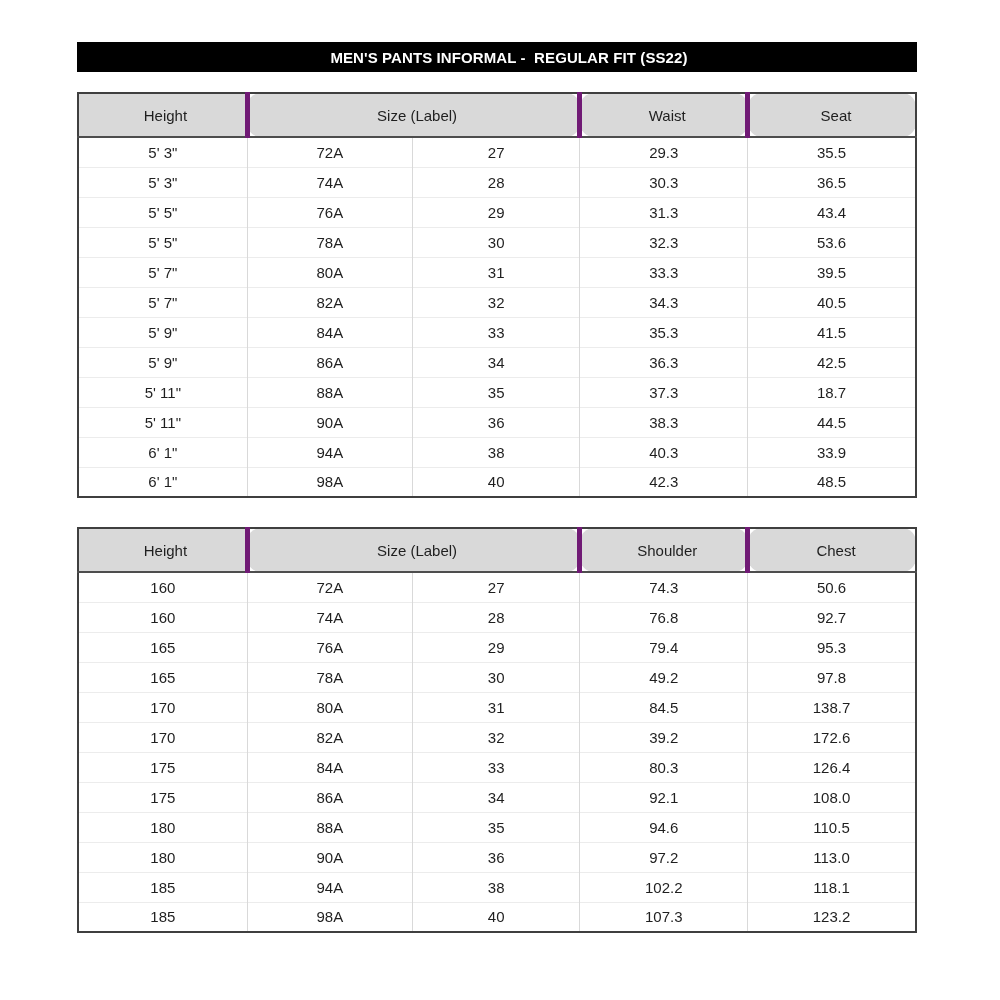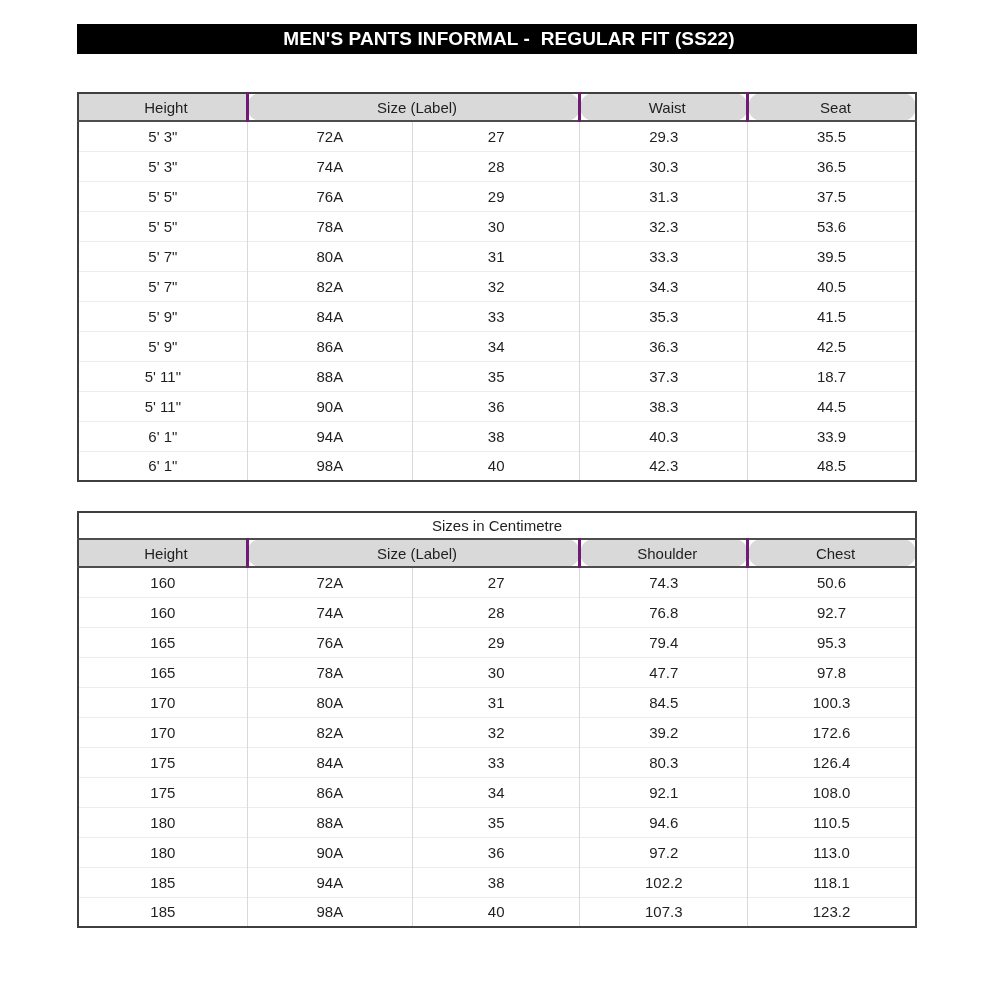--- a/index.html
+++ b/index.html
@@ -6,26 +6,26 @@
   html, body {
     width: 1000px; height: 1000px;
     background: #ffffff;
     font-family: "Liberation Sans", sans-serif;
     color: #1f1f1f;
   }
   .page { position: relative; width: 1000px; height: 1000px; background: #ffffff; }
 
   .title-bar {
     position: absolute;
-    left: 77px; top: 24px;
+    left: 77px; top: 42px;
     width: 840px; height: 30px;
     background: #000000;
     color: #ffffff;
     font-weight: bold;
-    font-size: 19px;
+    font-size: 15px;
     display: flex; align-items: center; justify-content: center;
     white-space: pre;
     letter-spacing: 0.1px;
     padding-left: 24px;
   }
 
   .tables { position: absolute; left: 77px; top: 92px; width: 840px; }
 
   table.size-table {
     width: 100%;
@@ -45,26 +45,26 @@
     overflow: hidden;
   }
 
   .caption-cell {
     height: 27px;
     background: #ffffff;
     border-bottom: 2px solid #4d4d4d;
   }
 
   .header-row th {
-    height: 28px;
+    height: 44px;
     background: #d9d9d9;
     border-bottom: 2px solid #4d4d4d;
     padding-left: 7px;
   }
-  .header-row th + th { border-left: 3px solid #701a75; border-radius: 14px; }
+  .header-row th + th { border-left: 5px solid #701a75; border-radius: 14px; }
 
   .data-row td { height: 30px; background: #ffffff; }
   .data-row + .data-row td { border-top: 1px solid #ececec; }
   .data-row td + td { border-left: 1px solid #d9d9d9; }
 </style>
 </head>
 <body>
 
 <div class="page">
   <div class="title-bar">MEN'S PANTS INFORMAL -  REGULAR FIT (SS22)</div>
@@ -96,21 +96,21 @@
             <td>74A</td>
             <td>28</td>
             <td>30.3</td>
             <td>36.5</td>
           </tr>
           <tr class="data-row">
             <td>5' 5"</td>
             <td>76A</td>
             <td>29</td>
             <td>31.3</td>
-            <td>37.5</td>
+            <td>43.4</td>
           </tr>
           <tr class="data-row">
             <td>5' 5"</td>
             <td>78A</td>
             <td>30</td>
             <td>32.3</td>
             <td>53.6</td>
           </tr>
           <tr class="data-row">
             <td>5' 7"</td>
@@ -172,23 +172,20 @@
       </table>
       <table class="size-table">
         <colgroup>
           <col style="width: 20.2%;">
           <col style="width: 19.7%;">
           <col style="width: 20%;">
           <col style="width: 20%;">
           <col style="width: 20.1%;">
         </colgroup>
         <tbody>
-          <tr>
-            <td colspan="5" class="caption-cell">Sizes in Centimetre</td>
-          </tr>
           <tr class="header-row">
             <th>Height</th>
             <th colspan="2">Size (Label)</th>
             <th>Shoulder</th>
             <th>Chest</th>
           </tr>
           <tr class="data-row">
             <td>160</td>
             <td>72A</td>
             <td>27</td>
@@ -206,29 +203,29 @@
             <td>165</td>
             <td>76A</td>
             <td>29</td>
             <td>79.4</td>
             <td>95.3</td>
           </tr>
           <tr class="data-row">
             <td>165</td>
             <td>78A</td>
             <td>30</td>
-            <td>47.7</td>
+            <td>49.2</td>
             <td>97.8</td>
           </tr>
           <tr class="data-row">
             <td>170</td>
             <td>80A</td>
             <td>31</td>
             <td>84.5</td>
-            <td>100.3</td>
+            <td>138.7</td>
           </tr>
           <tr class="data-row">
             <td>170</td>
             <td>82A</td>
             <td>32</td>
             <td>39.2</td>
             <td>172.6</td>
           </tr>
           <tr class="data-row">
             <td>175</td>

